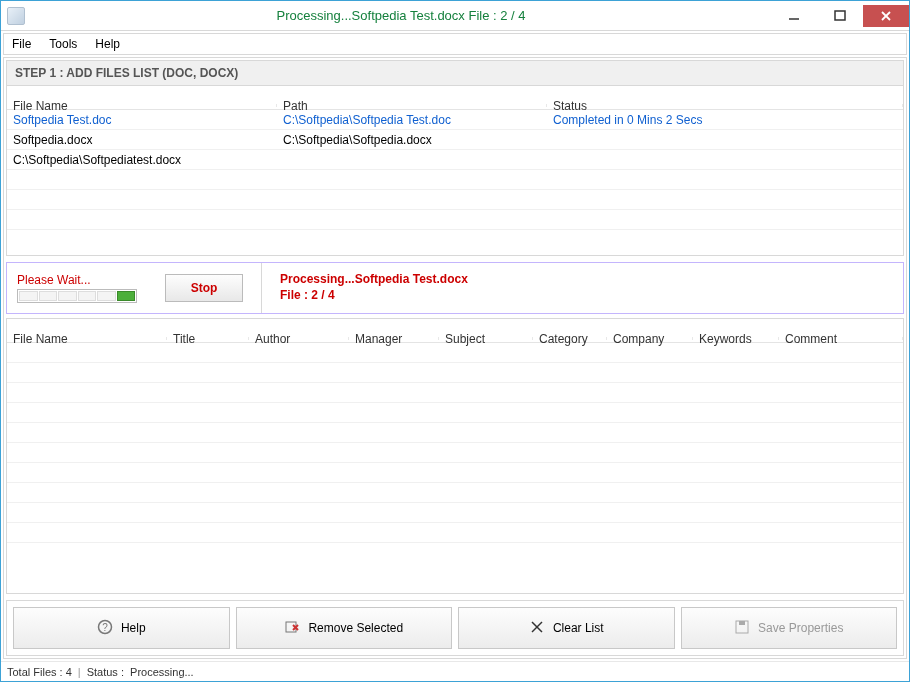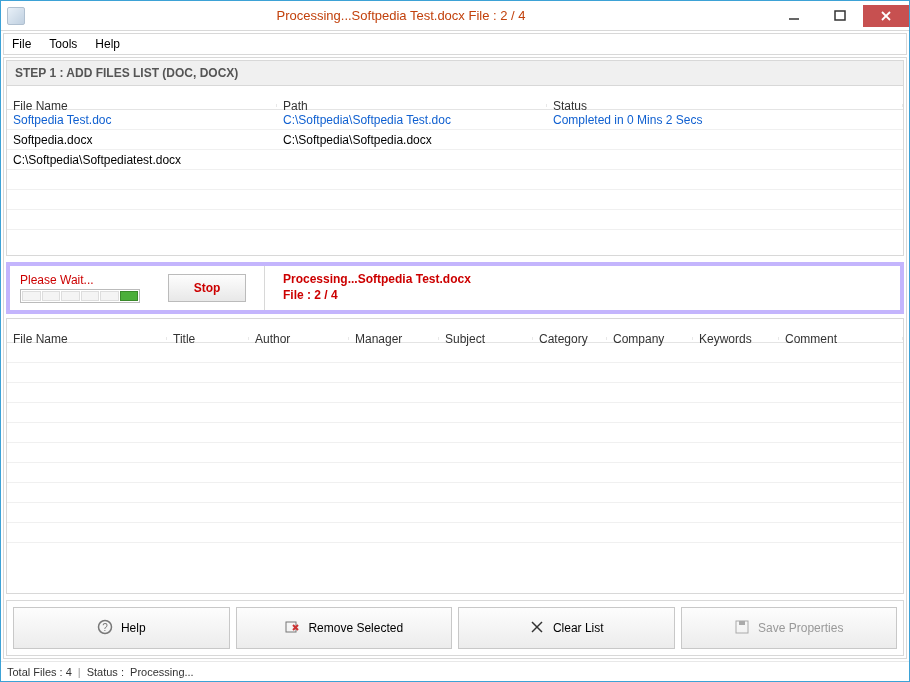--- a/index.html
+++ b/index.html
@@ -23,21 +23,21 @@
 .titlebar .icon {
   width: 18px; height: 18px; margin: 0 6px;
   background: linear-gradient(135deg,#e8f0f8,#c0d0e0);
   border: 1px solid #b0c0d0;
   border-radius: 2px;
 }
 .titlebar .title {
   flex: 1;
   text-align: center;
   font-size: 13px;
-  color: #c2410c;
+  color: #15803d;
 }
 .window-controls { display: flex; }
 .wbtn {
   width: 46px; height: 22px;
   display: flex; align-items: center; justify-content: center;
   font-size: 13px; color: #333;
 }
 .wbtn.close { background: #c75050; color: #fff; }
 .menubar {
   height: 22px;
@@ -85,21 +85,21 @@
 .c-fname { width: 270px; }
 .c-path { width: 270px; }
 .c-status { flex: 1; }
 .trow.completed .cell { color: #1060d0; }
 .trow.selected { background: #2166d8; }
 .trow.selected .cell { color: #fff; }
 .t1-select-status { width: 310px; }
 .progress-block {
   display: flex;
   align-items: center;
-  border: 4px solid #c4b5fd;
+  border: 1px solid #c4b5fd;
   margin-top: 6px;
   padding: 6px 10px;
   height: 52px;
 }
 .pwait-col { display: flex; flex-direction: column; }
 .pwait { color: #c00; font-size: 12px; margin-bottom: 2px; }
 .pbar {
   width: 120px; height: 14px;
   border: 1px solid #bbb;
   display: flex;

